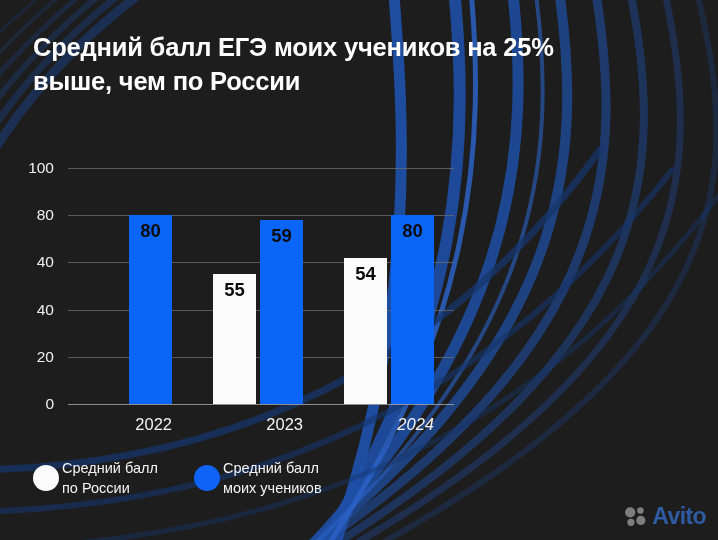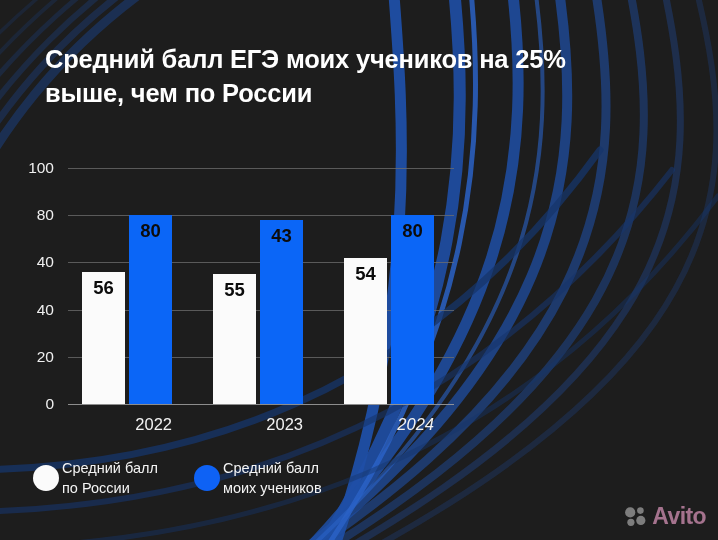--- a/index.html
+++ b/index.html
@@ -25,21 +25,21 @@
     height: 540px;
     pointer-events: none;
   }
 
   
   .title {
     position: absolute;
     left: 33px;
     top: 31px;
     width: 560px;
-    margin: 12px;
+    margin: 0;
     color: #ffffff;
     font-size: 25.5px;
     font-weight: bold;
     line-height: 1.33;
     letter-spacing: -0.2px;
   }
 
   
   .chart {
     position: absolute;
@@ -165,21 +165,21 @@
   .watermark {
     position: absolute;
     right: 12px;
     bottom: 12px;
     display: flex;
     align-items: center;
     gap: 4px;
     opacity: 0.62;
   }
   .watermark-text {
-    color: #f9a8d4;
+    color: #3b82f6;
     font-size: 23px;
     font-weight: bold;
     letter-spacing: -0.6px;
     line-height: 1;
   }
 </style>
 </head>
 <body>
 
 <div class="poster">
@@ -243,34 +243,31 @@
       <div class="gridline" style="top:20%"></div>
       <div class="gridline" style="top:40%"></div>
       <div class="gridline" style="top:60%"></div>
       <div class="gridline" style="top:80%"></div>
       <div class="gridline axis" style="top:100%"></div>
     </div>
 
     <div class="groups">
 
       <div class="group" style="left:14px; width:90px;">
-        <div class="bar white" style="height:56%">
-          <span class="bar-value">56</span>
-        </div>
         <div class="bar blue" style="height:80%">
           <span class="bar-value">80</span>
         </div>
       </div>
 
       <div class="group" style="left:145px; width:90px;">
         <div class="bar white" style="height:55%">
           <span class="bar-value">55</span>
         </div>
         <div class="bar blue" style="height:78%">
-          <span class="bar-value">43</span>
+          <span class="bar-value">59</span>
         </div>
       </div>
 
       <div class="group" style="left:276px; width:90px;">
         <div class="bar white" style="height:62%">
           <span class="bar-value">54</span>
         </div>
         <div class="bar blue" style="height:80%">
           <span class="bar-value">80</span>
         </div>

